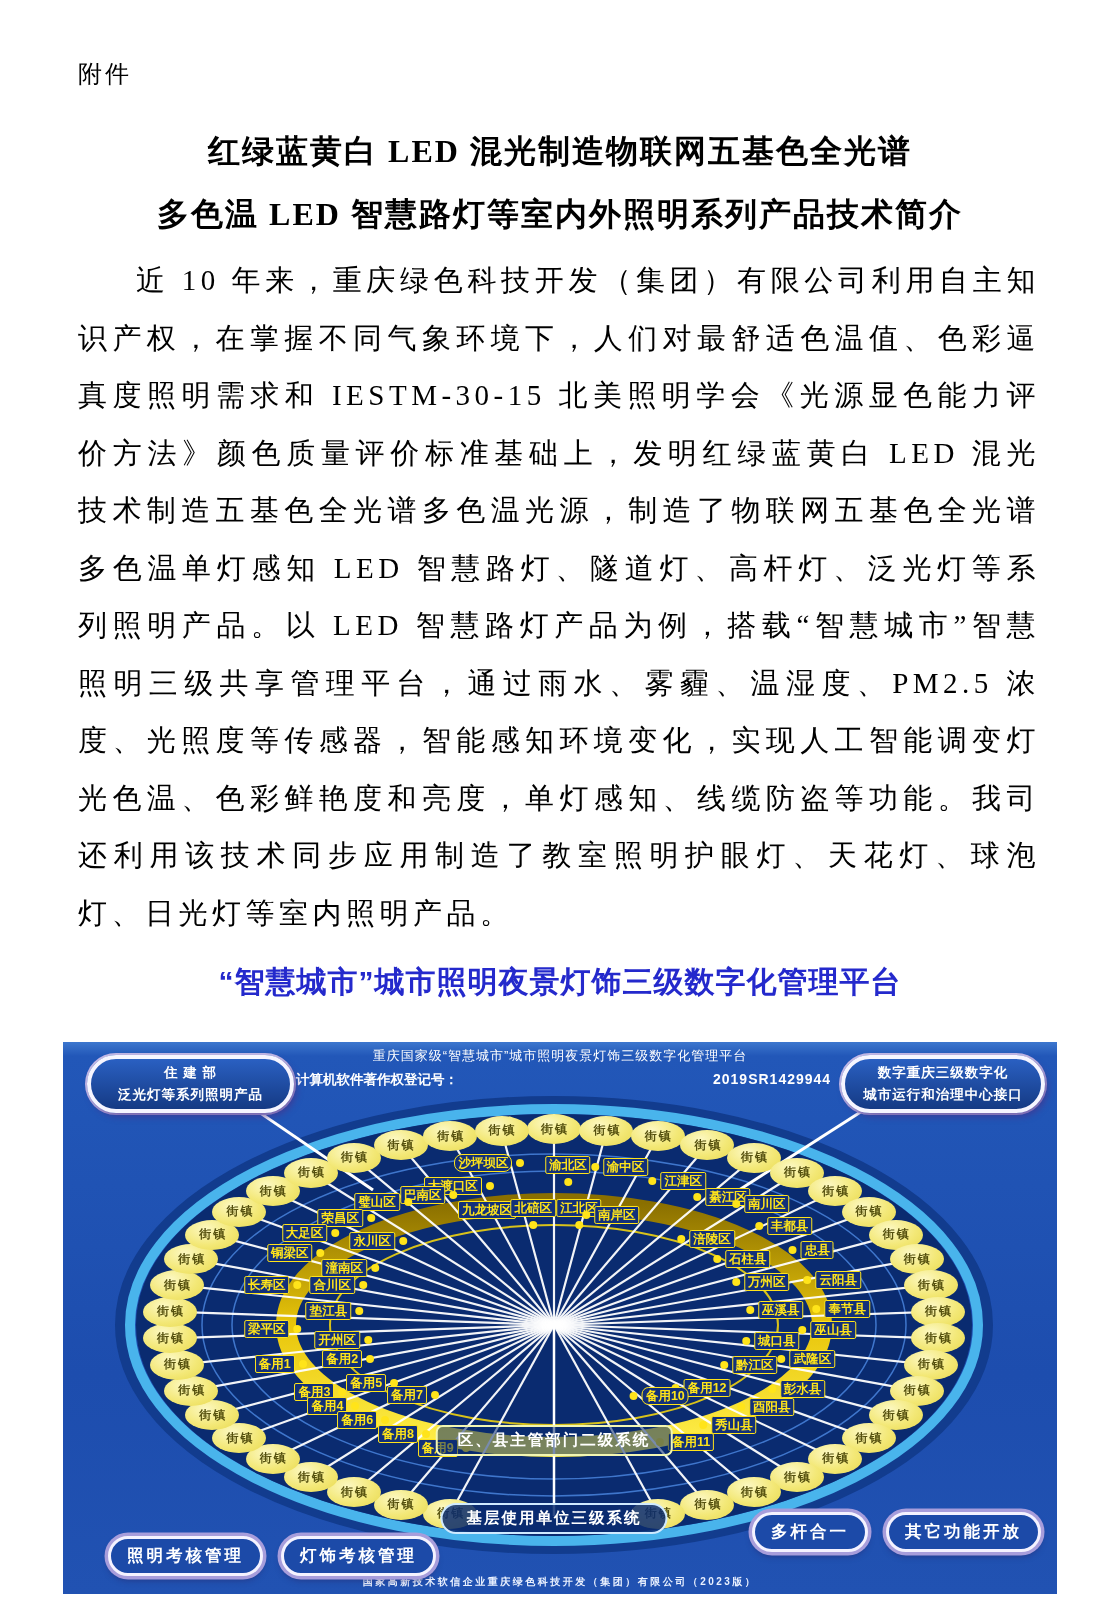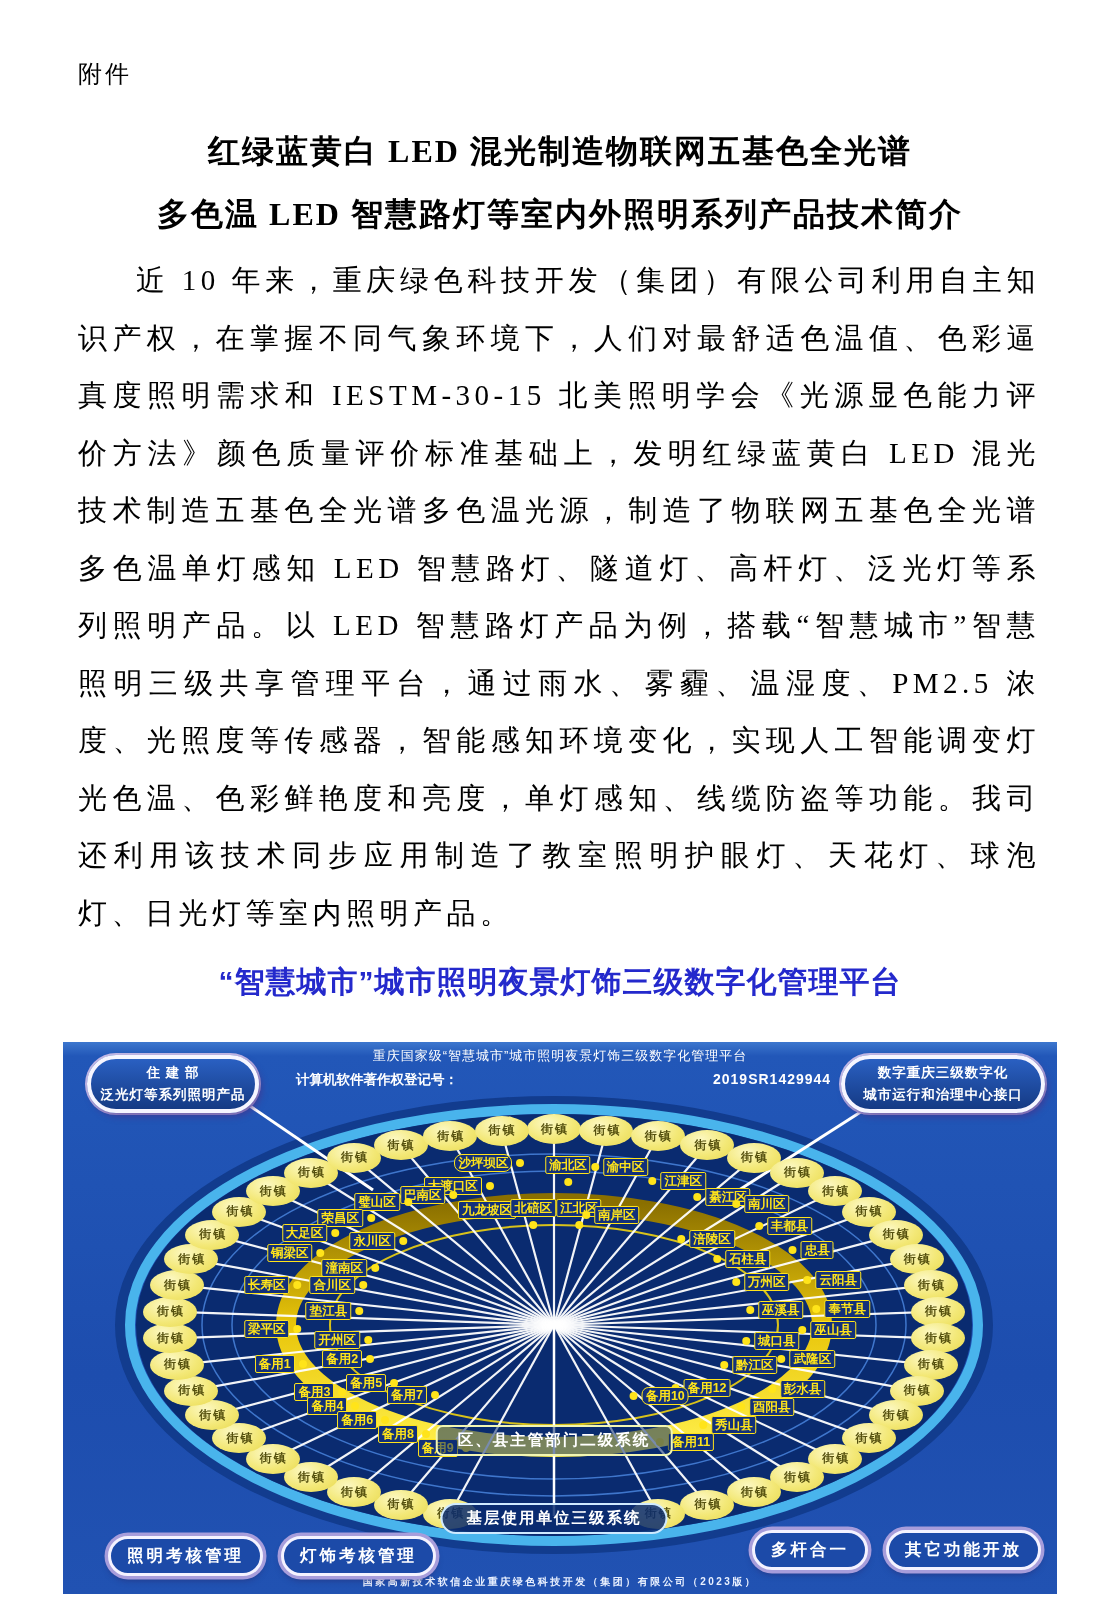--- a/index.html
+++ b/index.html
@@ -20,21 +20,21 @@
   .diagram svg{position:absolute;left:0;top:0;z-index:1;}
   .dg-title{position:absolute;top:5px;left:0;width:100%;text-align:center;z-index:6;
             font-size:13px;font-weight:normal;color:#fff;letter-spacing:1px;}
   .dg-reg-label{position:absolute;left:233px;top:29px;z-index:6;font-size:13.5px;font-weight:bold;color:#fff;}
   .dg-reg-num{position:absolute;left:650px;top:29px;z-index:6;font-size:14px;font-weight:bold;color:#fff;letter-spacing:1px;}
   .top-node{position:absolute;top:13px;height:58px;z-index:7;display:flex;flex-direction:column;
             justify-content:center;text-align:center;border-radius:30px;box-sizing:border-box;
             font-size:13.5px;font-weight:bold;color:#fff;line-height:1.6;letter-spacing:1px;
             background:linear-gradient(180deg,#2a60c2,#153a84);
             border:4px solid #f6f5ff;box-shadow:3px 4px 6px rgba(70,50,140,.65),0 0 0 2px #c3b9e6;}
-  .top-node.left{left:24px;width:172px;}
+  .top-node.left{left:24px;width:207px;}
   .top-node.right{right:12px;width:204px;}
   .center-node{position:absolute;left:491px;top:288px;width:220px;height:98px;z-index:4;
                transform:translate(-50%,-50%);border-radius:50%;display:flex;flex-direction:column;
                justify-content:center;text-align:center;color:#fff;font-size:15.5px;font-weight:bold;
                line-height:1.7;letter-spacing:1px;border:5px solid #fff;box-sizing:border-box;
                background:radial-gradient(ellipse at 50% 40%,#2a59b8 0%,#0d2f78 75%);
                box-shadow:0 0 28px 14px rgba(235,244,255,.8),0 0 6px 2px #fff;}
   .street{position:absolute;z-index:3;width:54px;height:30px;margin:-15px 0 0 -27px;border-radius:50%;
           display:flex;align-items:center;justify-content:center;
           background:radial-gradient(ellipse at 38% 30%,#fcf8c2 0%,#f3e877 55%,#e8d94e 100%);
@@ -47,21 +47,21 @@
   .dot-r{right:-13px;top:50%;margin-top:-4px;}
   .dot-l{left:-13px;top:50%;margin-top:-4px;}
   .sys2{position:absolute;left:491px;top:383px;transform:translateX(-50%);z-index:5;white-space:nowrap;
         border:2px solid #f2f6b2;border-radius:7px;background:rgba(10,43,112,.55);
         color:#fff;font-size:15.5px;font-weight:bold;letter-spacing:2px;padding:3px 20px;}
   .sys3{position:absolute;left:491px;top:461px;transform:translateX(-50%);z-index:5;white-space:nowrap;
         border:2.5px solid #cfeaff;border-radius:18px;background:rgba(10,43,112,.85);
         color:#fff;font-size:15.5px;font-weight:bold;letter-spacing:2px;padding:3px 24px;}
   .btns{position:absolute;display:flex;gap:18px;z-index:8;padding-left:35px;}
   .btns.left{left:10px;top:494px;}
-  .btns.right{right:16px;top:488px;}
+  .btns.right{right:16px;top:470px;}
   .corner-btn{height:40px;display:flex;align-items:center;justify-content:center;padding:0 16px;
               border-radius:22px;background:#1c4aa8;border:3px solid #f4f2ff;box-sizing:border-box;
               box-shadow:0 0 0 3.5px #a79ddb,0 4px 6px rgba(40,30,90,.5);
               color:#fff;font-size:16.5px;font-weight:bold;letter-spacing:3px;white-space:nowrap;}
   .dg-footer{position:absolute;bottom:5px;left:0;width:100%;text-align:center;z-index:6;
              font-size:10px;color:#eaf1ff;letter-spacing:2.5px;font-weight:bold;}
 </style>
 </head>
 <body>
 

